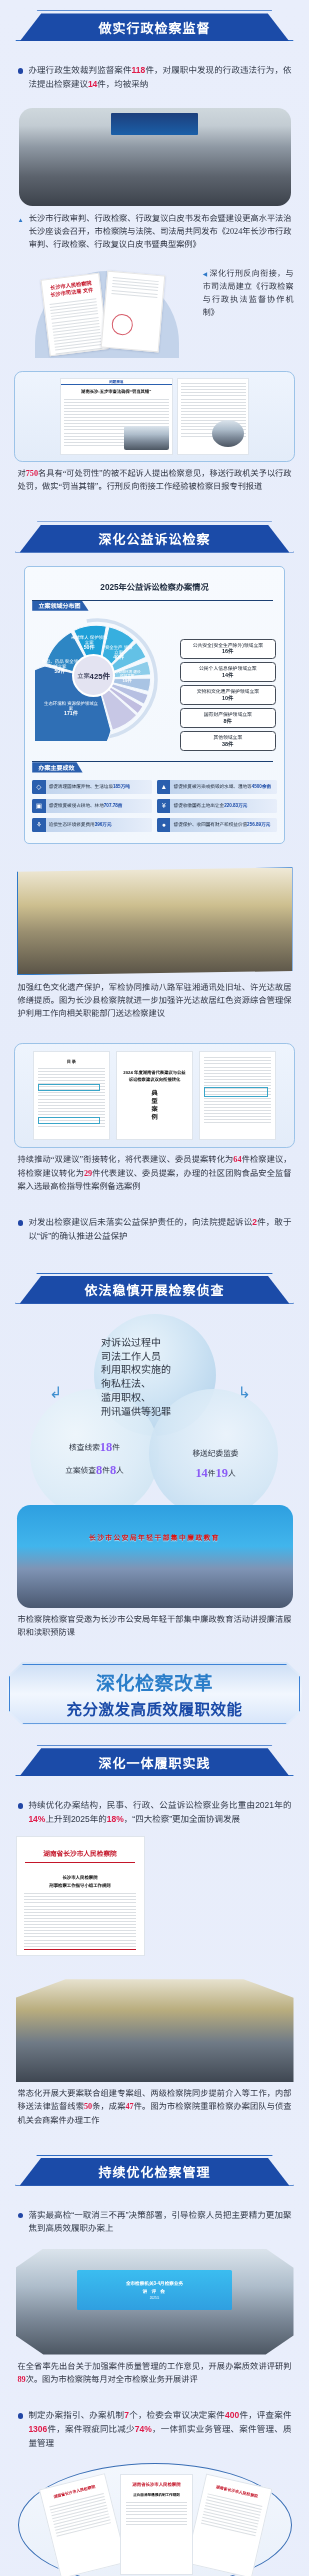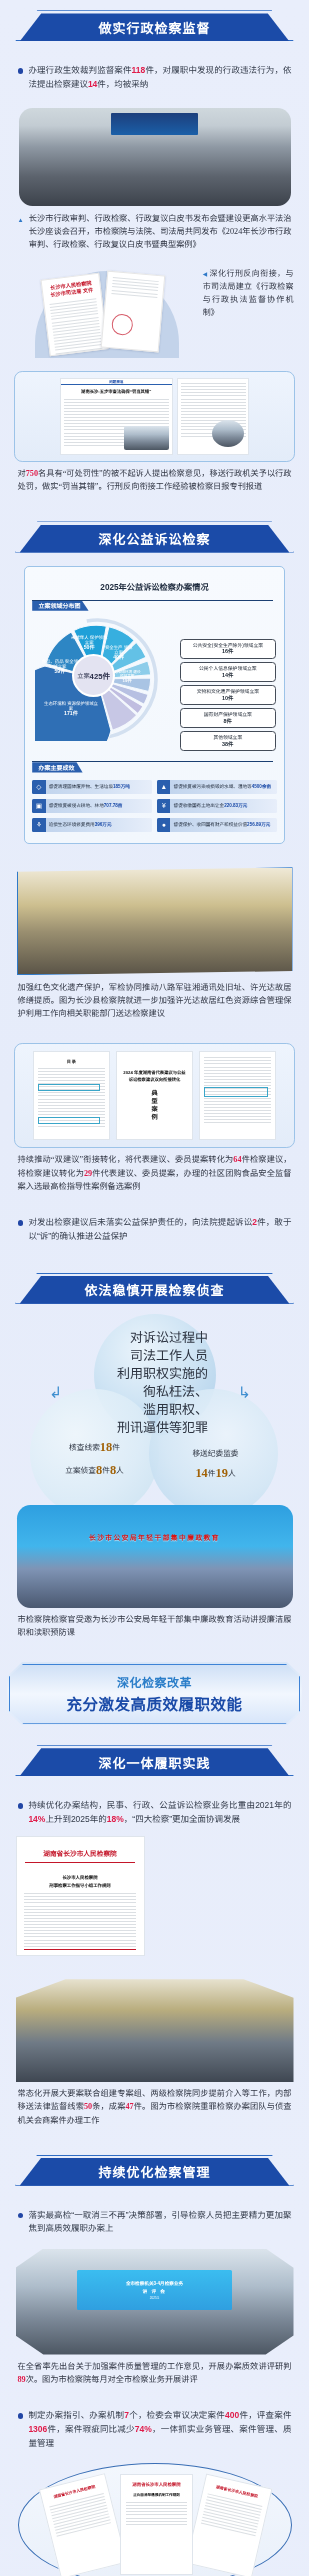--- a/index.html
+++ b/index.html
@@ -52,21 +52,21 @@
     clip-path: polygon(5% 0, 95% 0, 100% 22%, 100% 78%, 95% 100%, 5% 100%, 0 78%, 0 22%);
     border: 0;
   }
   .mega-banner::before{
     content:""; position:absolute; inset:1.5px;
     clip-path: polygon(5% 0, 95% 0, 100% 22%, 100% 78%, 95% 100%, 5% 100%, 0 78%, 0 22%);
     border:1px solid #3d82d6; 
     background: linear-gradient(180deg,#cfe0f6 0%,#f2f7fe 50%,#d8e6fa 100%);
   }
   .mega-banner .l1, .mega-banner .l2 { position:relative; z-index:2; font-weight:800; letter-spacing:0.5px;}
-  .mega-banner .l1 { font-size: 12px; color:#2b7ec9; }
+  .mega-banner .l1 { font-size: 19px; color:#2b7ec9; }
   .mega-banner .l2 { font-size: 15.5px; color:#1b4ba8; margin-top:2.1px;}
 
   
   .bullets { padding: 0 17.5px; }
   .bullet {
     display: flex; align-items: flex-start; gap: 5.2px;
     margin-bottom: 9.3px;
   }
   .bullet .dot {
     width: 5.7px; height: 5.7px; border-radius: 50%;
@@ -198,33 +198,33 @@
     left:30px; top:77px; width:129px; height:129px;
     background: radial-gradient(circle at 35% 35%, #eef6fb 0%, #dcecf7 55%, #c7e0ef 100%);
     opacity:.92;
   }
   .c-right {
     left:149px; top:77px; width:129px; height:129px;
     background: radial-gradient(circle at 60% 35%, #eaf3fb 0%, #d4e7f5 55%, #b9d7ee 100%);
     opacity:.92;
   }
   .venn-top-text {
-    position:absolute; left:101px; top:17px; width:107px; text-align:right;
+    position:absolute; left:101px; top:24px; width:107px; text-align:left;
     font-family:"Liberation Serif","DejaVu Serif",serif;
-    font-size:13px; line-height:1.38; color:#2c3340; z-index:4;
+    font-size:10px; line-height:1.38; color:#2c3340; z-index:4;
   }
   .venn-left-text, .venn-right-text {
     position:absolute; z-index:4; text-align:center;
     font-family:"Liberation Serif","DejaVu Serif",serif; color:#2c3340;
   }
   .venn-left-text { left:34px; top:128px; width:121px; }
   .venn-right-text{ left:155px; top:135px; width:121px; }
   .venn-left-text .r1, .venn-right-text .r1 { font-size:7.7px; margin-bottom:8.2px;}
   .venn-left-text .r2, .venn-right-text .r2 { font-size:7.7px; }
-  .vnum { color:#a16207; font-weight:800; font-size:12.4px; vertical-align:-1px;}
+  .vnum { color:#8b5cf6; font-weight:800; font-size:12.4px; vertical-align:-1px;}
   .arrow { position:absolute; z-index:5; font-size:15.5px; color:#3f8fd0; }
   .fan-doc {
     position:absolute; background:#fff; box-shadow:0 0.5px 2.1px rgba(30,50,90,.22);
     border:0.5px solid #e6e6e6;
   }
 
   .panel-round {
     margin: 0 14.4px; border:0.7px solid #9cc3e8; border-radius:8.2px;
     background:linear-gradient(180deg,#eef4fd 0%,#e3ecf9 100%);
     padding:6.2px; display:flex; gap:4.6px; justify-content:center;

